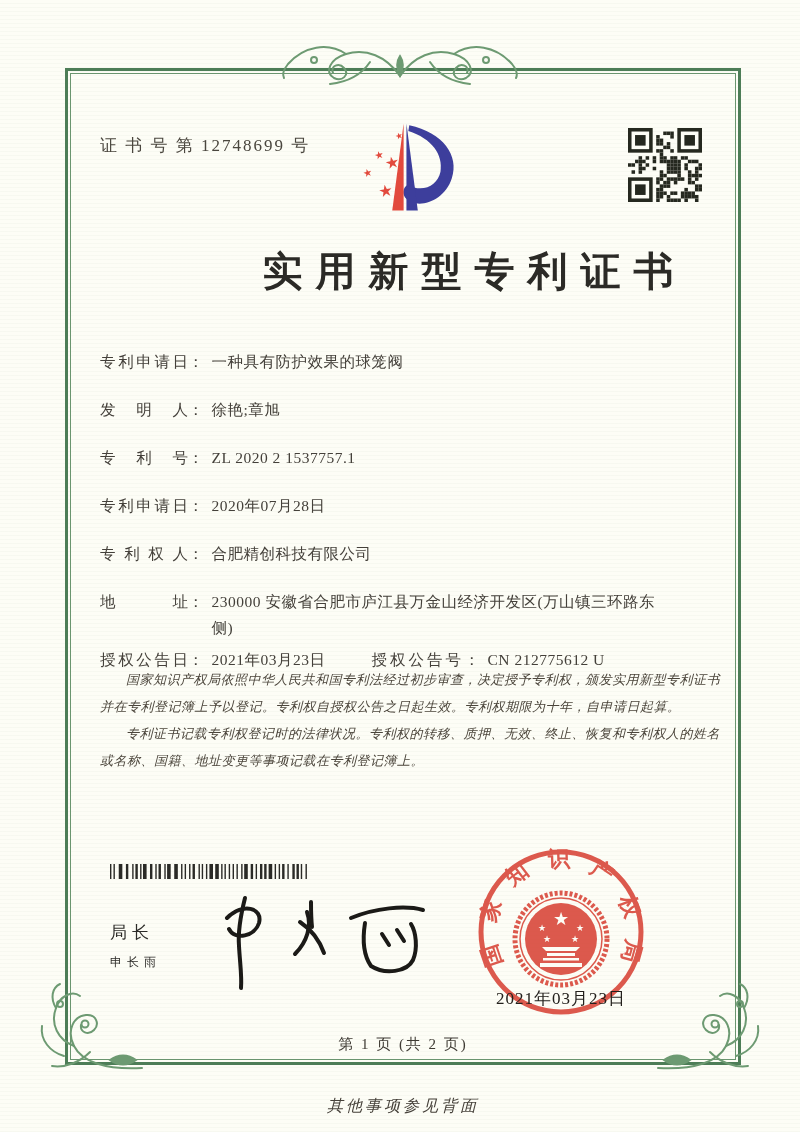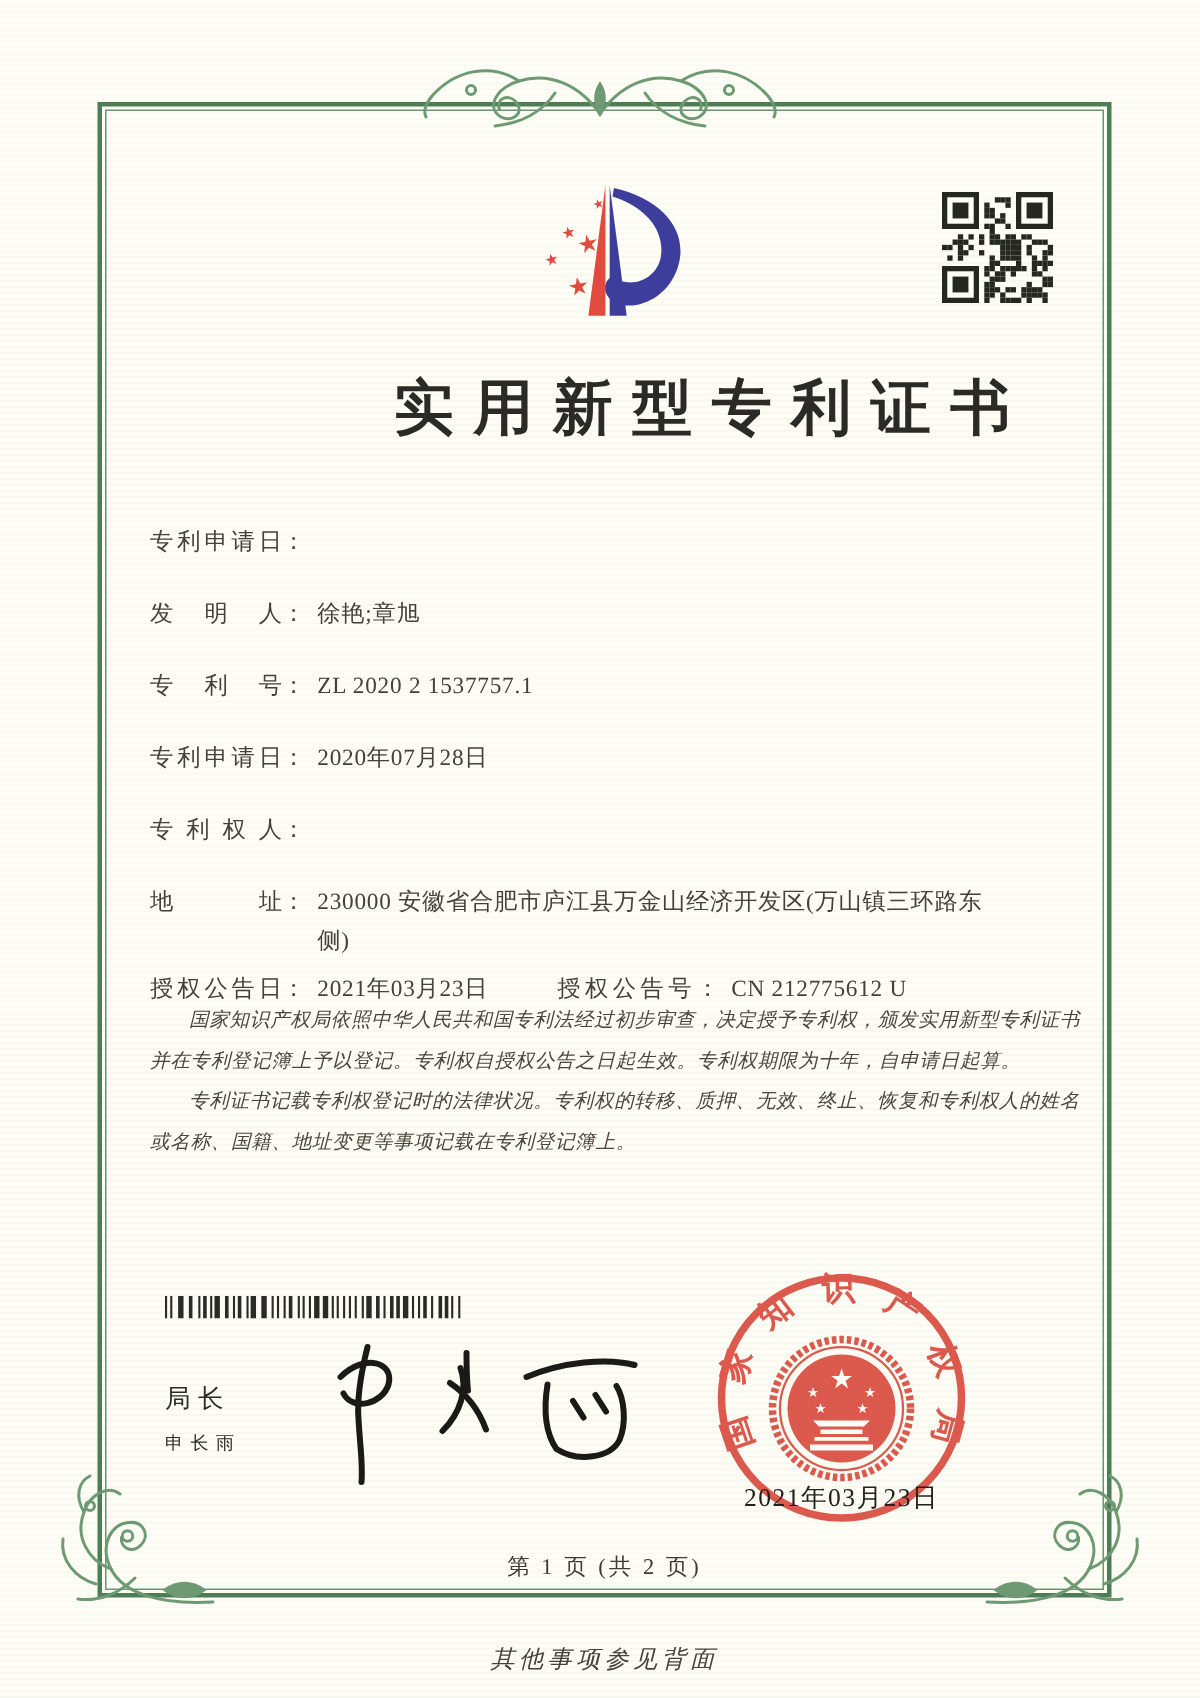--- a/index.html
+++ b/index.html
@@ -122,20 +122,21 @@
       <path d="M44,64 C28,58 20,42 26,26 C30,14 42,8 50,14"></path>
       <path d="M34,74 C20,70 10,58 12,44"></path>
       <path d="M26,26 C20,16 22,6 30,2"></path>
       <path d="M60,70 C50,80 36,86 22,84"></path>
       <circle cx="55" cy="42" r="3.5"></circle>
       <circle cx="30" cy="22" r="3"></circle>
       <path d="M80,78 C88,72 98,72 106,78 C98,84 88,84 80,78 Z" fill="#6d9a72"></path>
     </g>
   </svg>
 
+  <div class="cert-no">证 书 号 第 12748699 号</div>
 
   <svg class="logo" width="115" height="104" viewBox="0 0 120 110">
     <path d="M64,12 C100,20 117,44 109,68 C101,93 73,101 61,90 C56,85 57,78 62,75 C79,84 94,75 97,61 C100,43 88,26 63,18 Z" fill="#3d3e9c"></path>
     <polygon points="58,10 58,102 46,102" fill="#e24a3d"></polygon>
     <polygon points="61,10 61,102 73,102" fill="#3d3e9c"></polygon>
     <g fill="#e24a3d" font-family="'DejaVu Sans',sans-serif" text-anchor="middle">
       <text x="54" y="26" font-size="9" transform="rotate(-18 54 26)">★</text>
       <text x="33" y="47" font-size="11" transform="rotate(-15 33 47)">★</text>
       <text x="47" y="57" font-size="17" transform="rotate(-12 47 57)">★</text>
       <text x="21" y="66" font-size="11" transform="rotate(-15 21 66)">★</text>
@@ -277,39 +278,41 @@
       <rect x="3.5238095238095237" y="52.857142857142854" width="17.61904761904762" height="17.61904761904762" fill="#fdfdf6"></rect>
       <rect x="7.0476190476190474" y="56.38095238095238" width="10.571428571428571" height="10.571428571428571" fill="#25281f"></rect>
     </svg>
 
   <h1 class="title">实用新型专利证书</h1>
 
   <div class="fields">
     <div class="f-row">
       <span class="f-label">专利申请日</span>
         <span class="colon">：</span>
+      <span class="f-value">一种具有防护效果的球笼阀</span>
     </div>
     <div class="f-row">
       <span class="f-label">发明人</span>
         <span class="colon">：</span>
       <span class="f-value">徐艳;章旭</span>
     </div>
     <div class="f-row">
       <span class="f-label">专利号</span>
         <span class="colon">：</span>
       <span class="f-value">ZL 2020 2 1537757.1</span>
     </div>
     <div class="f-row">
       <span class="f-label">专利申请日</span>
         <span class="colon">：</span>
       <span class="f-value">2020年07月28日</span>
     </div>
     <div class="f-row">
       <span class="f-label">专利权人</span>
         <span class="colon">：</span>
+      <span class="f-value">合肥精创科技有限公司</span>
     </div>
     <div class="f-row addr">
       <span class="f-label">地址</span>
         <span class="colon">：</span>
       <span class="f-value">230000 安徽省合肥市庐江县万金山经济开发区(万山镇三环路东侧)</span>
     </div>
     <div class="f-row">
       <span class="f-label">授权公告日</span>
         <span class="colon">：</span>
       <span class="f-value">2021年03月23日</span>

